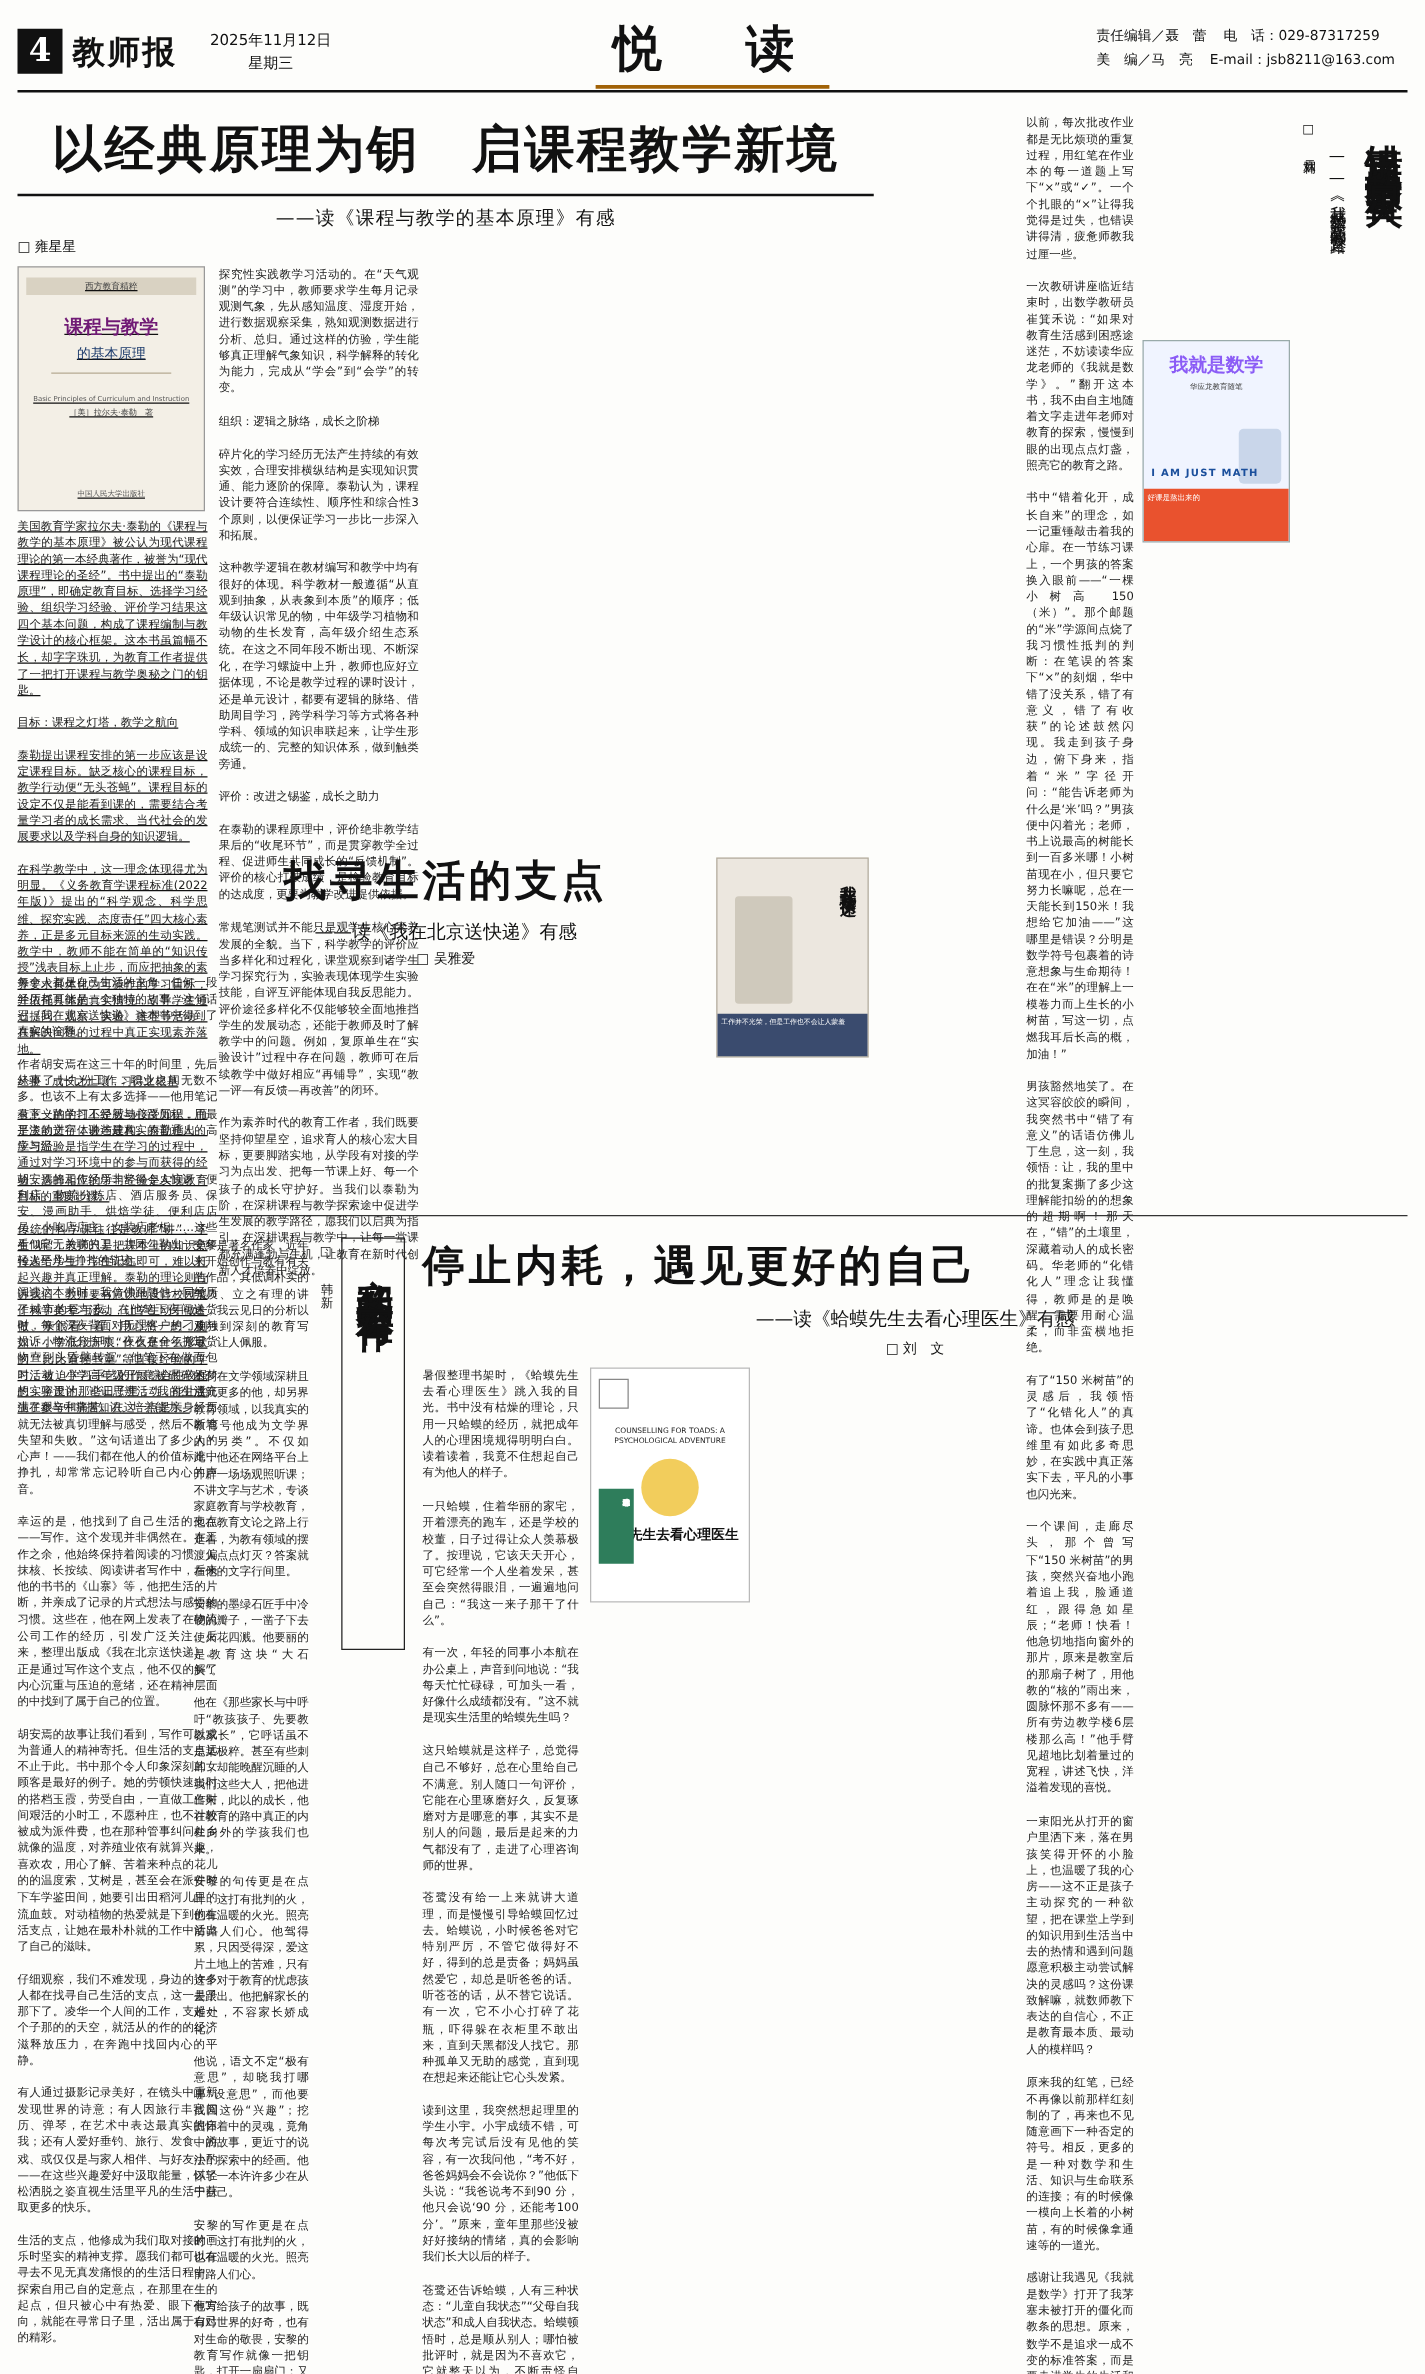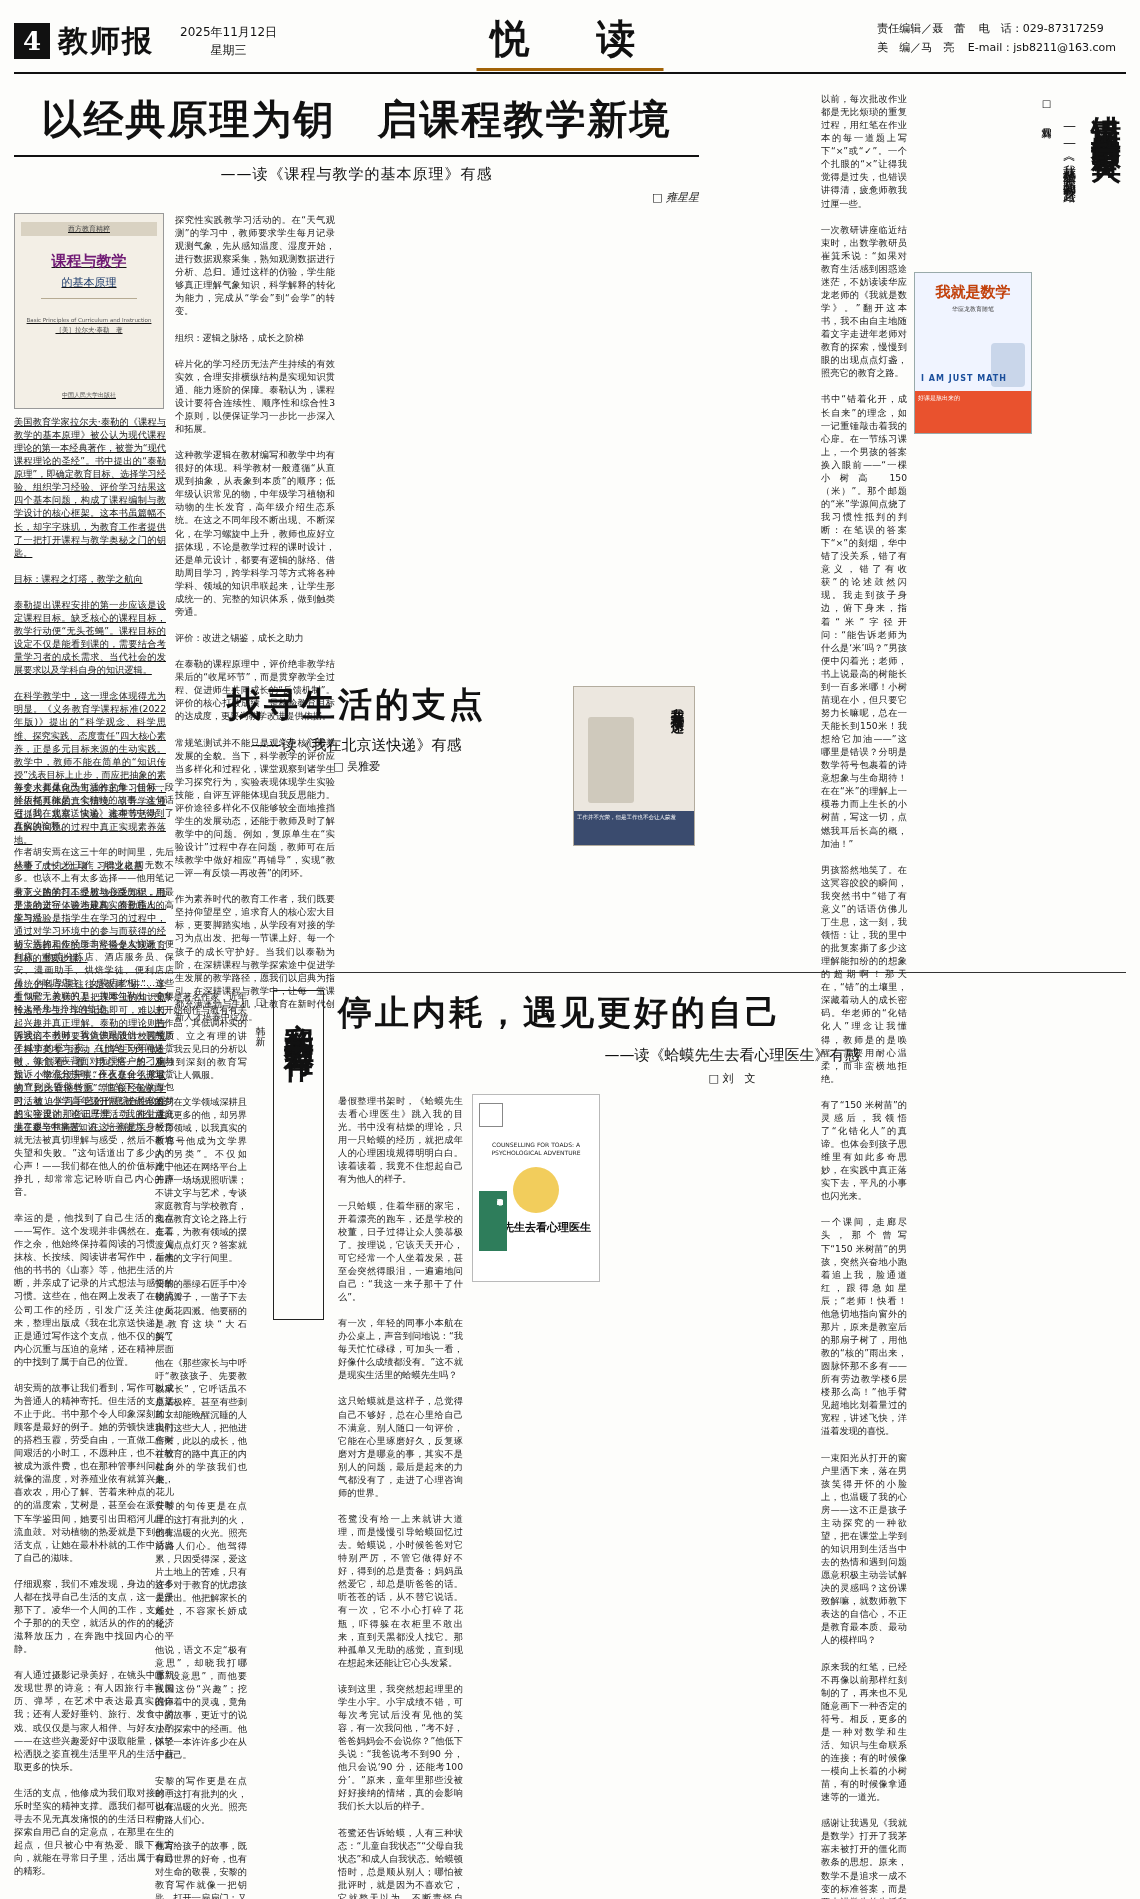--- a/index.html
+++ b/index.html
@@ -20,21 +20,21 @@
     margin:10px 14px 0 14px;
     border-bottom:2px solid #111;
     display:flex;align-items:center;
   }
   .page-num{
     width:36px;height:36px;background:#111;color:#fff;
     font-size:26px;font-weight:bold;display:flex;align-items:center;justify-content:center;
     font-family:"DejaVu Serif","Liberation Serif",serif;
   }
   .paper-name{
-    margin-left:8px;font-size:30px;font-weight:bold;letter-spacing:2px;
+    margin-left:8px;font-size:26px;font-weight:bold;letter-spacing:2px;
     font-family:"DejaVu Serif","Liberation Serif",serif;
   }
   .pub-date{
     margin-left:26px;font-size:12px;line-height:1.5;text-align:center;
   }
   .pub-date .d2{display:block;}
   .section-title{
     position:absolute;left:50%;transform:translateX(-50%);
     font-size:39px;font-weight:bold;letter-spacing:14px;
     font-family:"DejaVu Serif","Liberation Serif",serif;
@@ -58,21 +58,21 @@
   .art1 h1{
     margin:0;font-size:40px;font-weight:bold;letter-spacing:2px;
     font-family:"DejaVu Serif","Liberation Serif",serif;
     text-align:center;
     border-bottom:2px solid #111;padding-bottom:8px;
   }
   .art1 .sub1{
     text-align:center;font-size:15px;margin:8px 0 2px 0;letter-spacing:1px;
   }
   .art1 .byline{
-    text-align:right;font-size:11px;margin:6px 0 8px 0;font-style:italic;
+    text-align:left;font-size:11px;margin:6px 0 8px 0;
   }
   .art1 .body{
     display:flex;gap:9px;margin-top:6px;
   }
   .art1 .lead{
     width:152px;
     text-decoration:underline;
   }
   .bookcover{
     width:150px;height:196px;border:1px solid #999;background:#f3efe6;
@@ -106,21 +106,21 @@
   }
   .artR .vby{
     writing-mode:vertical-rl;text-orientation:upright;
     font-size:10px;height:100%;padding-top:6px;
   }
   .artR .col{width:86px;}
   .bookcover2{
     width:116px;height:160px;background:#f0f4ff;border:1px solid #9aa;
     position:relative;overflow:hidden;align-self:flex-start;margin-top:180px;
   }
-  .bookcover2 .b2t{font-size:15px;font-weight:bold;color:#c2410c;text-align:center;margin-top:10px;}
+  .bookcover2 .b2t{font-size:15px;font-weight:bold;color:#8b5cf6;text-align:center;margin-top:10px;}
   .bookcover2 .b2s{font-size:6px;color:#444;text-align:center;margin-top:3px;}
   .bookcover2 .b2band{position:absolute;bottom:0;left:0;right:0;height:42px;background:#e9522e;color:#fff;font-size:6px;padding:3px;box-sizing:border-box;}
   .bookcover2 .b2iam{position:absolute;bottom:50px;left:6px;font-size:8px;color:#1b4f9c;font-weight:bold;letter-spacing:1px;}
   .bookcover2 .b2face{position:absolute;right:6px;bottom:46px;width:34px;height:44px;background:#c9d6ea;border-radius:4px;}
 
   
   .art2{
     position:absolute;left:14px;top:672px;width:685px;height:290px;
   }
   .art2 h2{

